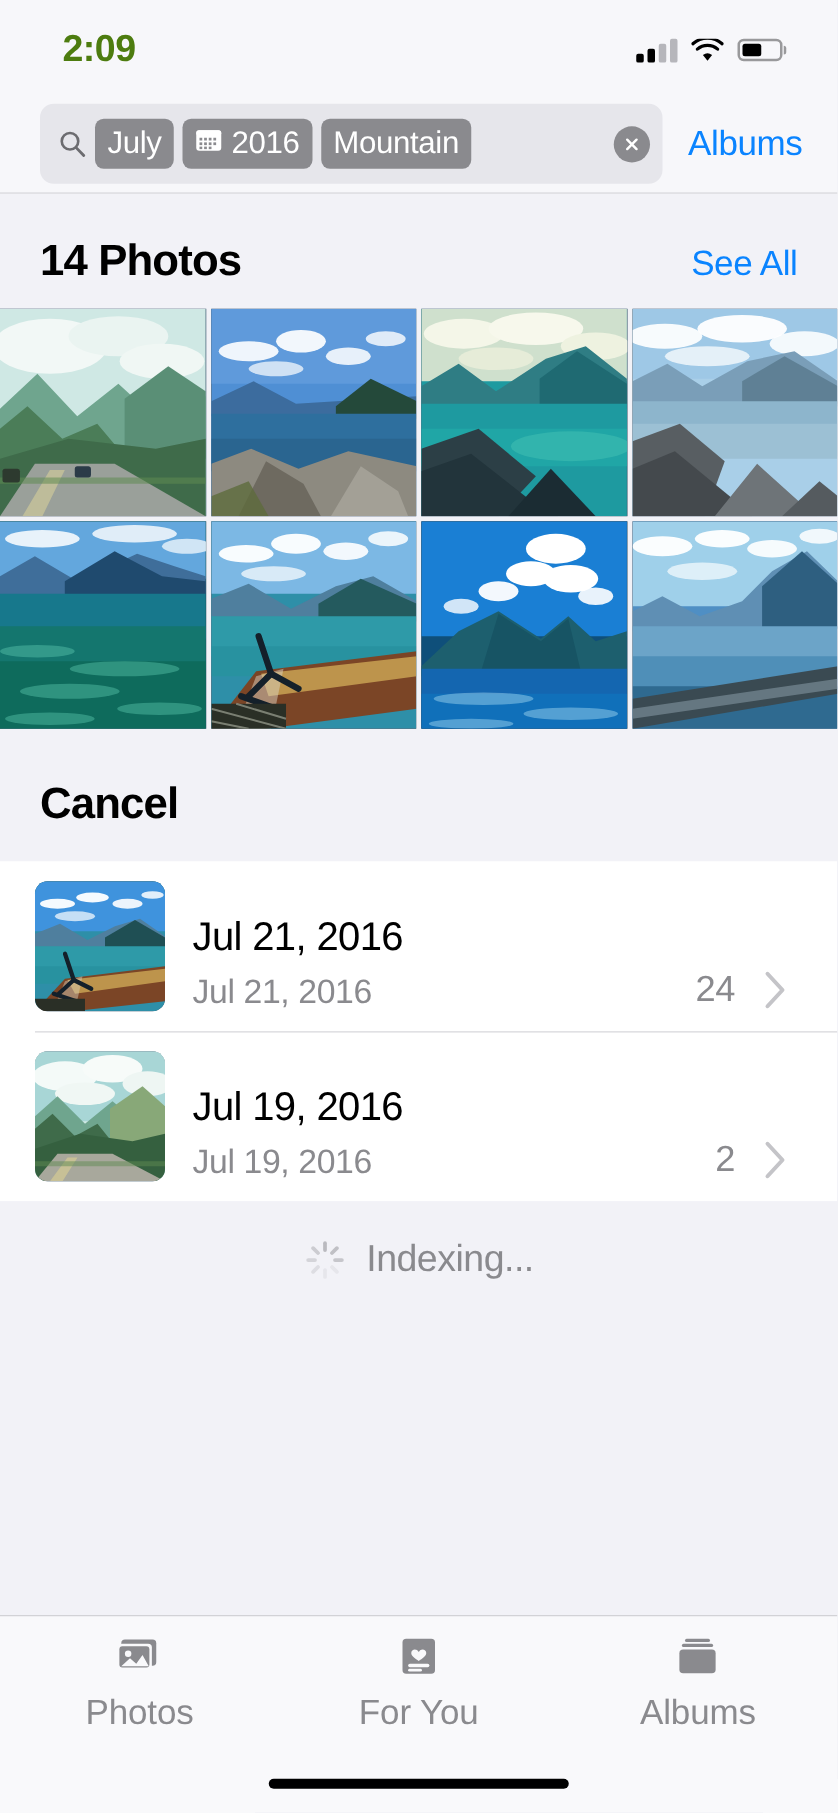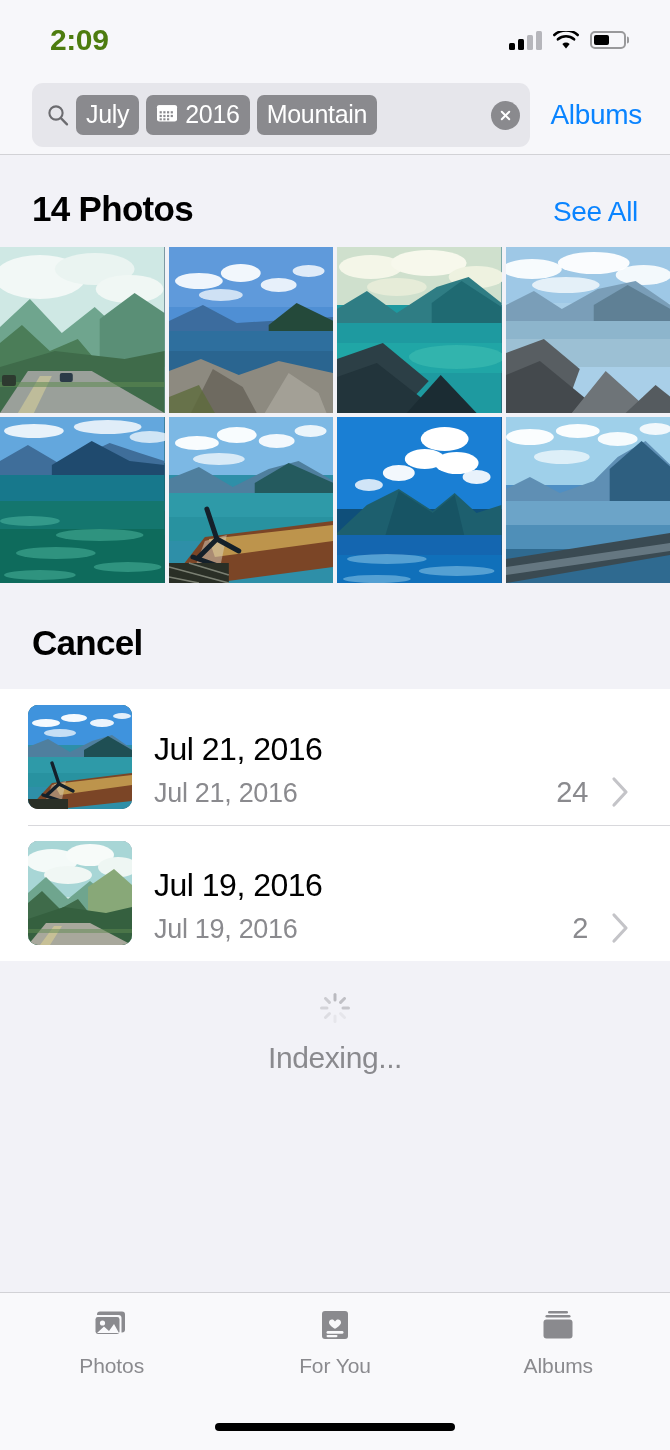--- a/index.html
+++ b/index.html
@@ -203,21 +203,20 @@
   .chev { flex: 0 0 auto; width: 20px; height: 34px; }
 
   
   .indexing {
     display: flex;
     align-items: center;
     justify-content: center;
     gap: 16px;
     padding: 30px 0 0 0;
     background: #f2f2f7;
-    flex-direction: column;
   }
   .spinner { width: 34px; height: 34px; display: block; }
   .indexing-label {
     font-size: 30px;
     color: #8a8a8e;
     letter-spacing: -0.4px;
   }
 
   
   .tab-bar {
@@ -229,21 +228,21 @@
     padding-top: 14px;
   }
   .tab-item {
     flex: 1;
     display: flex;
     flex-direction: column;
     align-items: center;
     gap: 9px;
   }
   .tab-icon { width: 44px; height: 38px; display: flex; align-items: center; justify-content: center; }
-  .tab-label { font-size: 21px; color: #8a8a8e; letter-spacing: -0.1px; }
+  .tab-label { font-size: 28px; color: #8a8a8e; letter-spacing: -0.1px; }
   .tab-item.active .tab-label { color: #0a84ff; }
 
   .home-bar-wrap {
     flex: 0 0 46px;
     background: #f9f9fb;
     display: flex; align-items: center; justify-content: center;
   }
   .home-bar {
     width: 240px; height: 8px;
     background: #000; border-radius: 4px;

